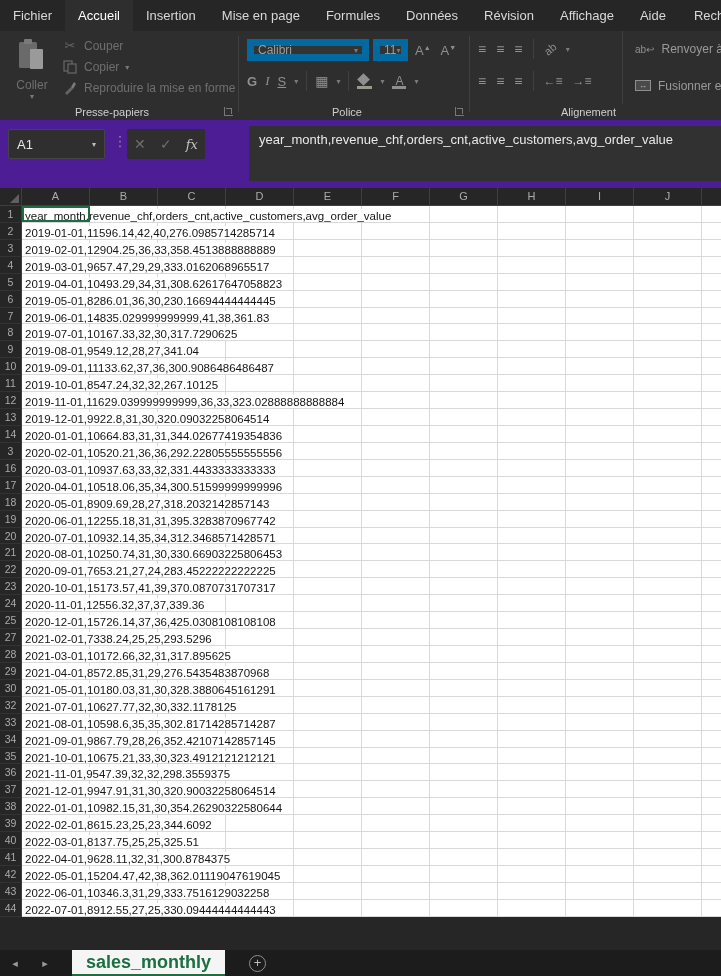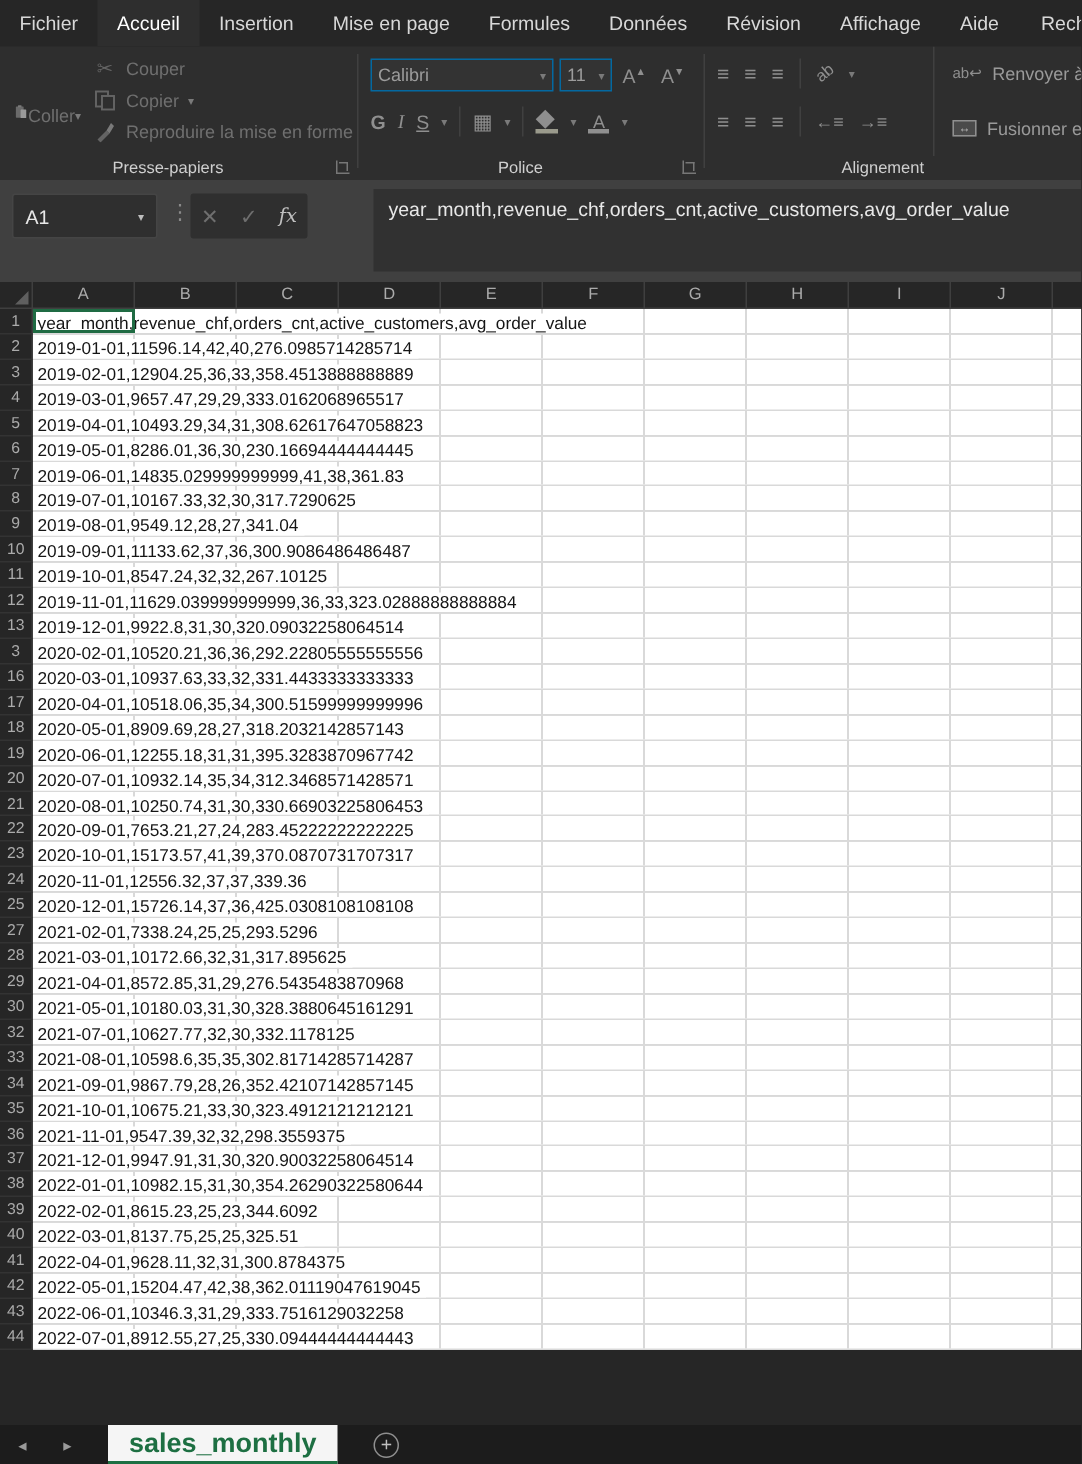--- a/index.html
+++ b/index.html
@@ -14,30 +14,30 @@
 
   
   .ribbon { position:absolute; top:31px; left:0; right:0; height:89px; background:#2e2e2e; display:flex; }
   .rgroup { position:relative; height:100%; }
   .gsep { width:1px; background:#404040; margin:5px 0 8px 0; }
   .grouplabel { position:absolute; bottom:2px; left:0; right:14px; text-align:center; font-size:11px; color:#cfcfcf; }
   .launcher { position:absolute; right:5px; bottom:4px; width:9px; height:9px; border-left:1px solid #8a8a8a; border-bottom:1px solid #8a8a8a; transform:rotate(0deg); opacity:.8; }
   .launcher::after { content:""; position:absolute; right:1px; top:1px; width:5px; height:5px; border-right:1px solid #8a8a8a; border-top:1px solid #8a8a8a; }
 
   .g-clip { width:238px; }
-  .paste-btn { position:absolute; left:10px; top:7px; width:44px; height:78px; display:flex; flex-direction:row; align-items:center; color:#6f6f6f; font-size:12px; }
+  .paste-btn { position:absolute; left:10px; top:7px; width:44px; height:78px; display:flex; flex-direction:column; align-items:center; color:#6f6f6f; font-size:12px; }
   .clip-svg { margin-bottom:4px; }
   .clip-stack { position:absolute; left:62px; top:7px; display:flex; flex-direction:column; gap:7px; font-size:12px; color:#6f6f6f; }
   .clip-item { display:flex; align-items:center; gap:6px; white-space:nowrap; }
   .mini-ico { width:16px; text-align:center; color:#646464; font-size:13px; flex:0 0 16px; }
   .caret { font-size:8px; color:#7a7a7a; }
 
   .g-font { width:230px; }
   .font-row1 { position:absolute; left:8px; top:8px; display:flex; align-items:center; gap:4px; }
-  .combo { background:#333333; border:1px solid #0369a1; color:#9c9c9c; font-size:12px; height:22px; display:flex; align-items:center; padding:0 4px; }
+  .combo { background:#333333; border:7px solid #0369a1; color:#9c9c9c; font-size:12px; height:22px; display:flex; align-items:center; padding:0 4px; }
   .combo .caret { margin-left:auto; }
   .combo.fname { width:122px; }
   .combo.fsize { width:35px; }
   .fontsize-btn { color:#8f8f8f; font-size:13px; padding:0 3px; position:relative; }
   .fontsize-btn sup { font-size:7px; }
   .font-row2 { position:absolute; left:8px; top:40px; display:flex; align-items:center; gap:8px; color:#8f8f8f; }
   .fmt-b { font-weight:bold; font-size:13px; }
   .fmt-i { font-style:italic; font-family:"Liberation Serif",serif; font-size:13px; }
   .fmt-u { text-decoration:underline; font-size:13px; }
   .vthin { width:1px; height:20px; background:#404040; }
@@ -53,21 +53,21 @@
   .al-row2 { position:absolute; left:8px; top:40px; display:flex; align-items:center; gap:10px; color:#8f8f8f; }
   .lns { font-size:14px; letter-spacing:0; }
   .orient { display:inline-block; transform:rotate(-40deg); font-size:11px; color:#8f8f8f; }
   .indent { font-size:12px; white-space:nowrap; }
   .al-right { position:absolute; left:152px; top:0; bottom:16px; display:flex; flex-direction:column; justify-content:space-around; padding-left:12px; border-left:1px solid #404040; white-space:nowrap; }
   .al-text-item { display:flex; align-items:center; gap:7px; font-size:12px; color:#9a9a9a; }
   .wrap-ico { font-size:10px; color:#8f8f8f; }
   .merge-ico { width:16px; height:11px; border:1px solid #8f8f8f; background:#4a4a4a; font-size:8px; color:#bdbdbd; line-height:9px; text-align:center; }
 
   
-  .fbar { position:absolute; top:120px; left:0; right:0; height:68px; background:#404040;padding-left:36px; }
+  .fbar { position:absolute; top:120px; left:0; right:0; height:68px; background:#4c1d95;padding-left:36px; }
   .namebox { position:absolute; left:8px; top:9px; width:97px; height:30px; background:#2f2f2f; border:1px solid #454545; border-radius:2px; display:flex; align-items:center; padding:0 8px; color:#e8e8e8; font-size:13px; }
   .namebox .caret { margin-left:auto; color:#bdbdbd; }
   .fdots { position:absolute; left:113px; top:13px; color:#8a8a8a; font-size:14px; }
   .fbtns { position:absolute; left:127px; top:9px; width:78px; height:30px; background:#2f2f2f; border-radius:2px; display:flex; align-items:center; justify-content:space-around; }
   .fbtn-x, .fbtn-ok { color:#6f6f6f; font-size:14px; }
   .fbtn-fx { color:#c0c0c0; font-family:"DejaVu Serif",serif; font-style:italic; font-size:13px; }
   .finput { position:absolute; left:249px; top:6px; right:0; height:55px; background:#313131; color:#e8e8e8; font-size:13px; padding:6px 10px; white-space:nowrap; overflow:hidden; }
 
   
   .grid { position:absolute; top:188px; left:0; right:0; bottom:26px; background:#262626; overflow:hidden; }
@@ -297,20 +297,24 @@
       </div>
       <div class="grow">
         <div class="rowhead">12</div>
         <div class="cells"><span class="celltext">2019-11-01,11629.039999999999,36,33,323.02888888888884</span></div>
       </div>
       <div class="grow">
         <div class="rowhead">13</div>
         <div class="cells"><span class="celltext">2019-12-01,9922.8,31,30,320.09032258064514</span></div>
       </div>
       <div class="grow">
+        <div class="rowhead">14</div>
+        <div class="cells"><span class="celltext">2020-01-01,10664.83,31,31,344.02677419354836</span></div>
+      </div>
+      <div class="grow">
         <div class="rowhead">3</div>
         <div class="cells"><span class="celltext">2020-02-01,10520.21,36,36,292.22805555555556</span></div>
       </div>
       <div class="grow">
         <div class="rowhead">16</div>
         <div class="cells"><span class="celltext">2020-03-01,10937.63,33,32,331.4433333333333</span></div>
       </div>
       <div class="grow">
         <div class="rowhead">17</div>
         <div class="cells"><span class="celltext">2020-04-01,10518.06,35,34,300.51599999999996</span></div>

